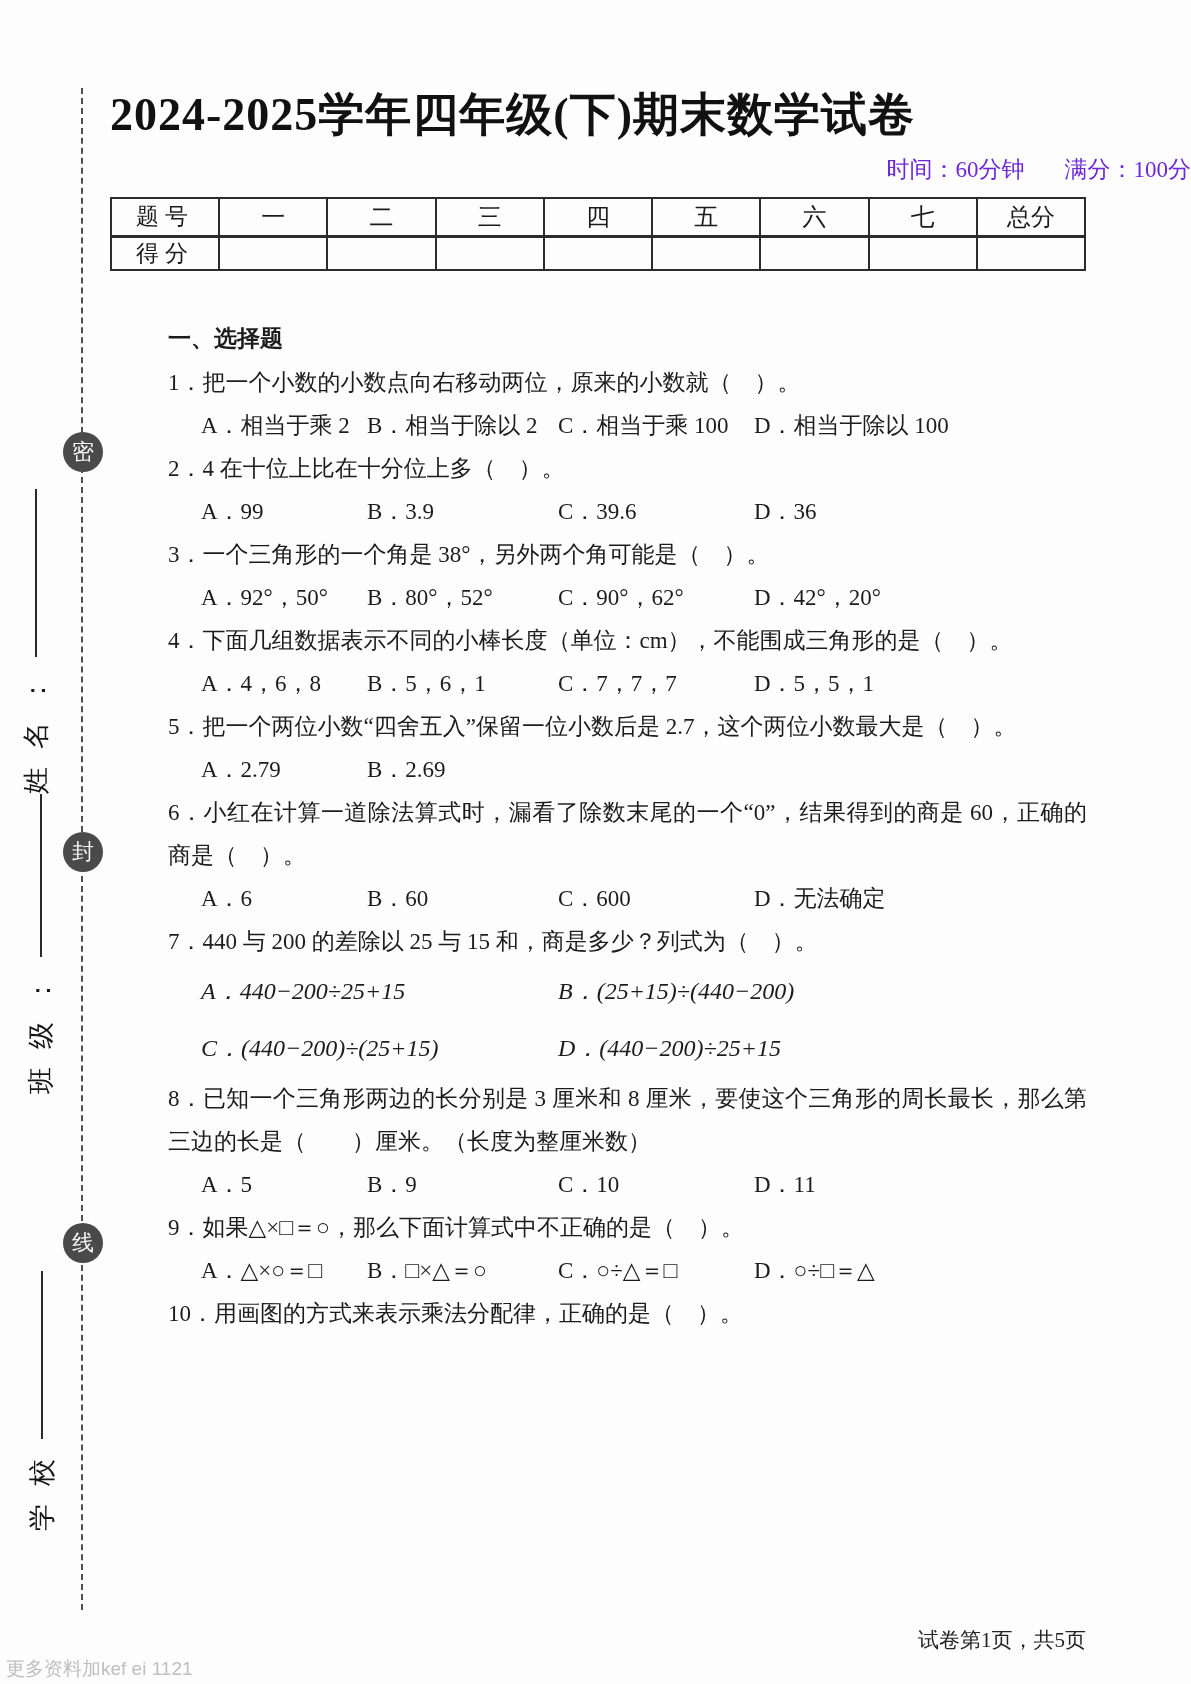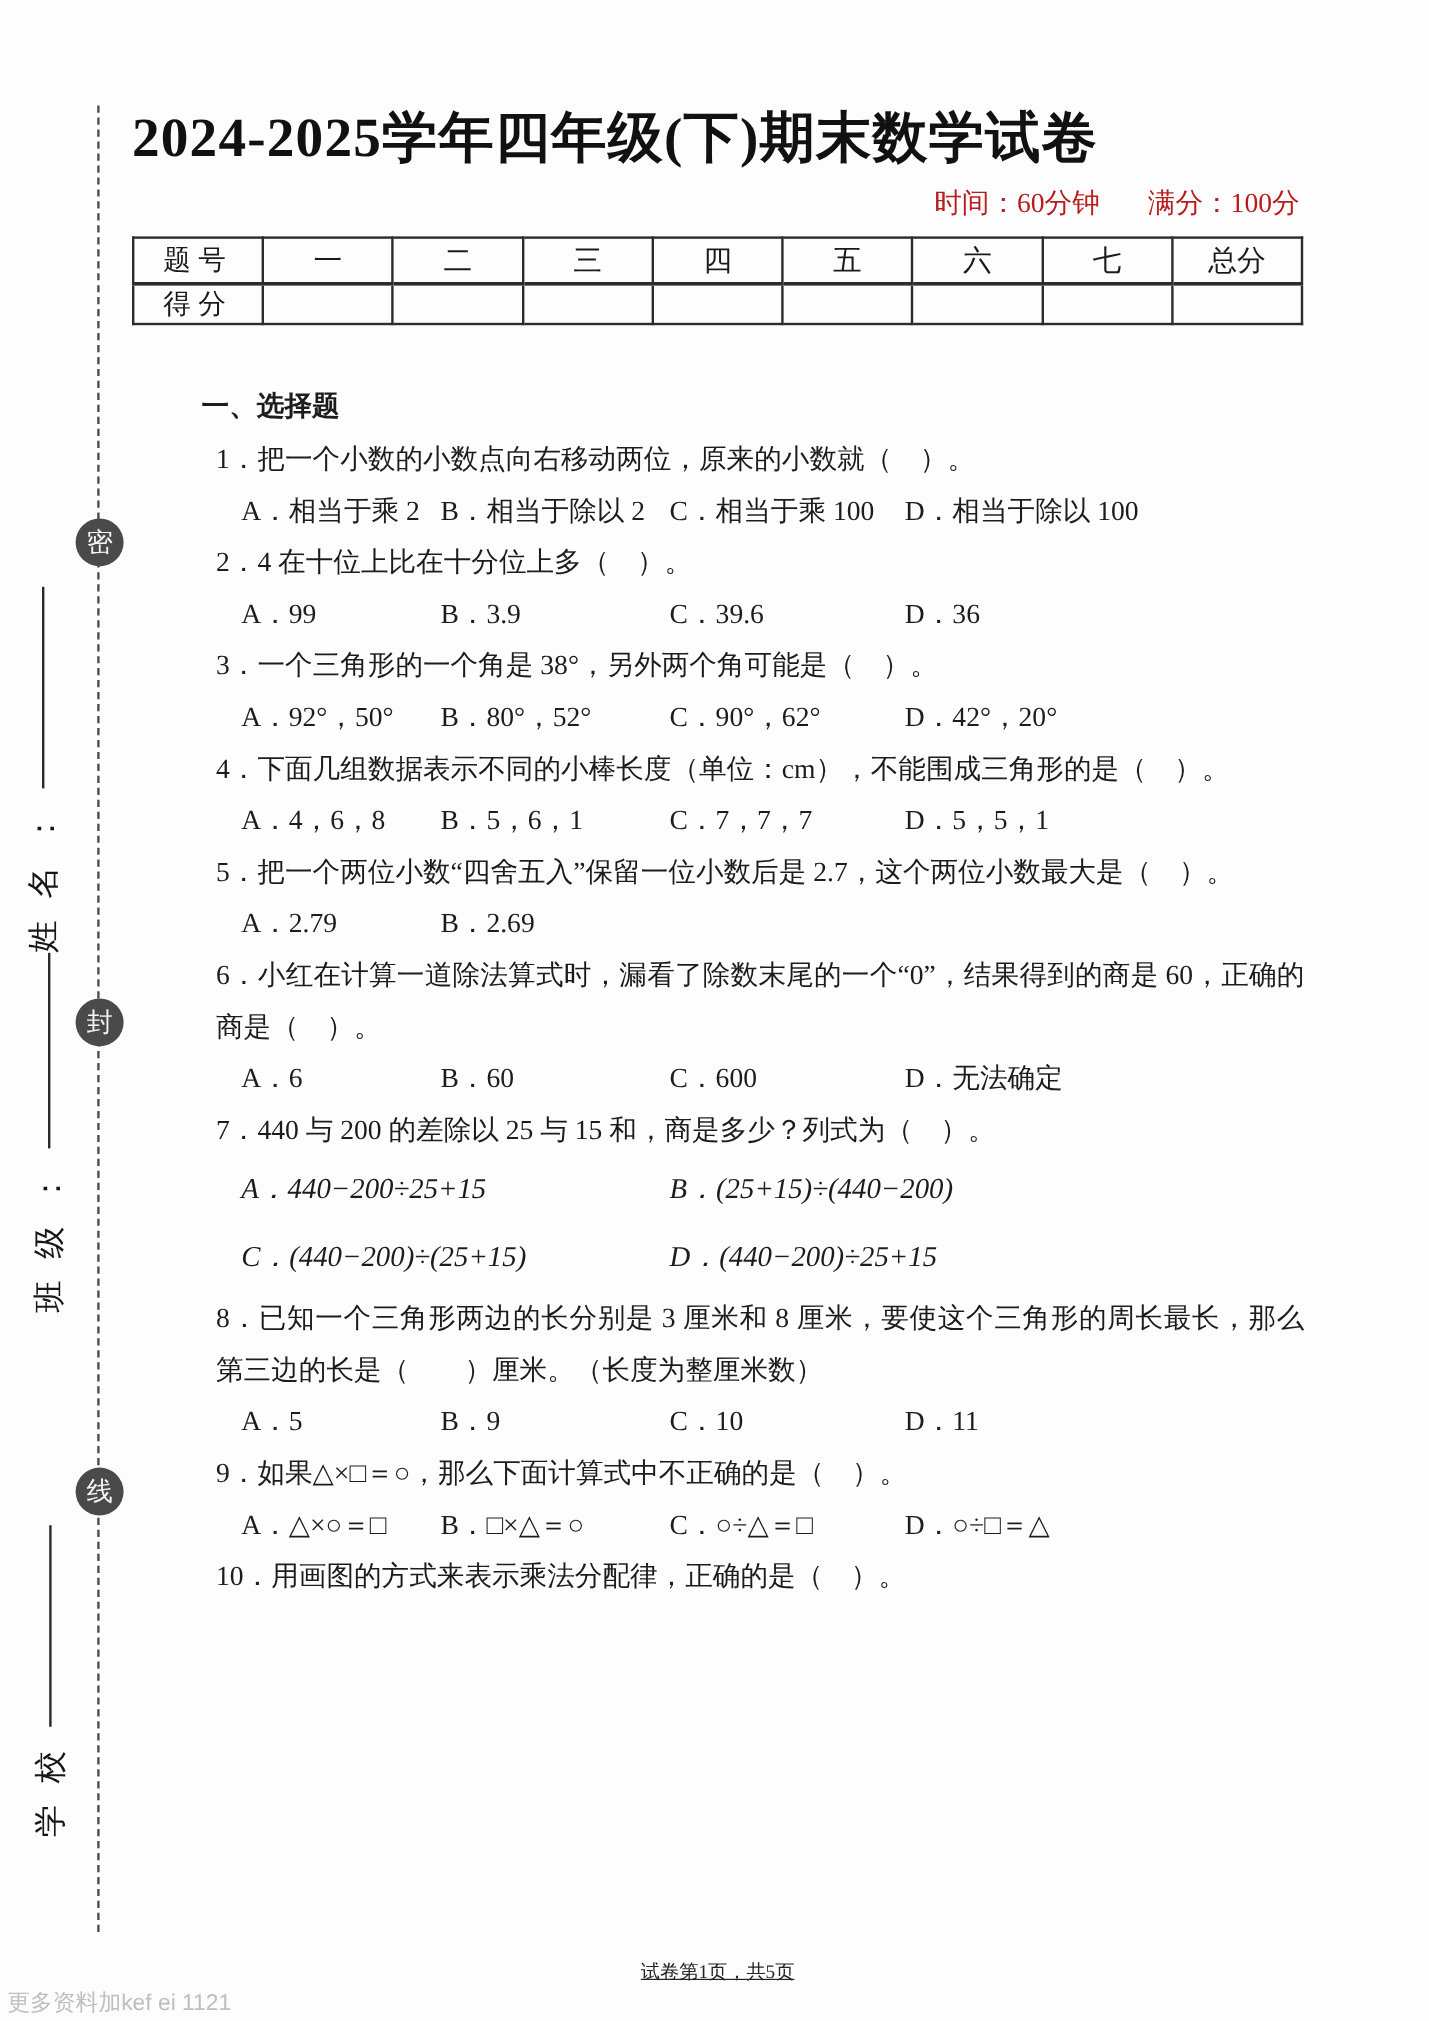--- a/index.html
+++ b/index.html
@@ -34,52 +34,52 @@
     display:inline-block; width:168px; height:0; border-top:2px solid #2a2a2a;
     margin-left:2px;
   }
 
   
   .header-title {
     margin:84px 60px 0 110px; text-align:left;
     font-size:46px; font-weight:bold; letter-spacing:1px; color:#111;
   }
   .header-meta {
-    margin-top:8px; text-align:right; padding-right:108px;
-    font-size:23px; color:#b91c1c;
+    margin-top:8px; text-align:right; 
+    font-size:23px; color:#6d28d9;
   }
   .header-meta span + span { margin-left:40px; }
 
   
   .score-table {
     margin:12px 0 0 110px; width:976px;
     border-collapse:collapse; table-layout:fixed;padding-left:36px;
   }
   .score-table td {
     border:2px solid #2c2c2c; text-align:center;
     font-size:24px; color:#1a1a1a; overflow:hidden;
   }
   .score-table tr.head-row td { height:38px; border-bottom-width:3px; }
   .score-table tr.score-row td { height:27px; }
   .score-table td.label-col { font-size:23px; letter-spacing:6px; }
 
   
   .content { margin:46px 104px 0 168px; font-size:23px; }
   .section-heading { font-weight:bold; line-height:44px; }
   .question { margin:0; }
-  .q-text { line-height:43px; text-align:justify;margin-left:12px; }
+  .q-text { line-height:43px; text-align:justify; }
   .options { display:grid; line-height:43px; padding-left:33px; }
   .options.row4 { grid-template-columns:166px 191px 196px 1fr; }
   .options.grid2 { grid-template-columns:357px 1fr; line-height:57px; font-size:24px;font-style:italic; }
   .option { white-space:nowrap; }
 
   
   .footer {
     position:absolute; left:110px; width:976px; bottom:30px;
-    text-align:center; font-size:16px; color:#232323;text-decoration:underline;
+    text-align:right; font-size:21px; color:#232323;
   }
   .watermark {
     position:absolute; left:6px; bottom:2px; font-size:19px; color:#bfbfbf;
     font-family:"Liberation Sans","DejaVu Sans",sans-serif;
   }
 </style>
 </head>
 <body>
 
 <div class="page">

